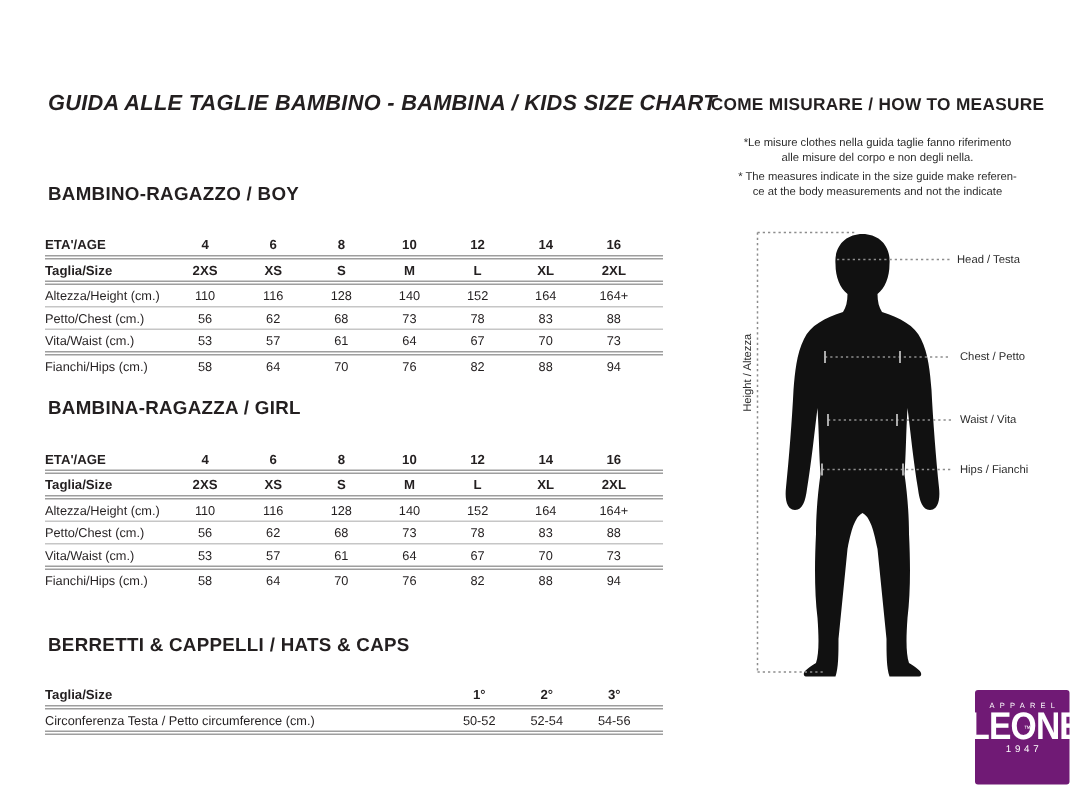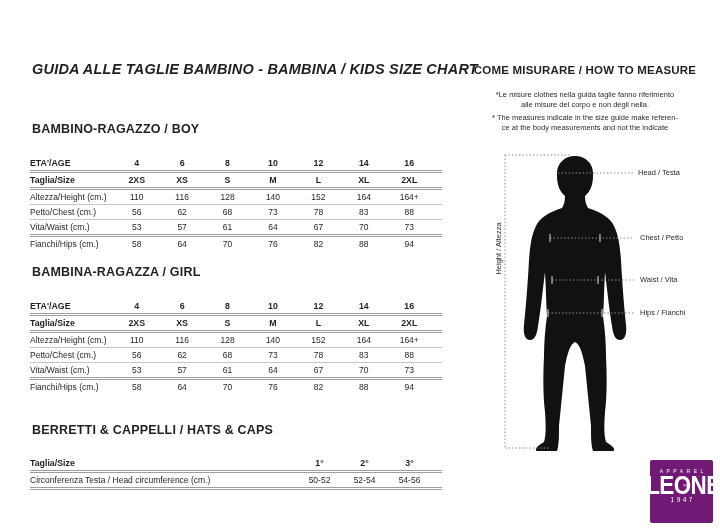--- a/index.html
+++ b/index.html
@@ -193,21 +193,21 @@
 
   <div class="sec-heading" style="top:423px">BERRETTI &amp; CAPPELLI / HATS &amp; CAPS</div>
   <div class="size-table t-hats" style="top:445px">
       <div class="trow bold">
         <div class="tlabel">Taglia/Size</div>
         <div class="tcell">1°</div>
         <div class="tcell">2°</div>
         <div class="tcell">3°</div>
       </div>
       <div class="trow">
-        <div class="tlabel">Circonferenza Testa / Head circumference (cm.)</div>
+        <div class="tlabel">Circonferenza Testa / Petto circumference (cm.)</div>
         <div class="tcell">50-52</div>
         <div class="tcell">52-54</div>
         <div class="tcell">54-56</div>
       </div>
     </div>
 
   <div class="measure-head">COME MISURARE / HOW TO MEASURE</div>
   <div class="notes">
     <div class="note">
       <div>*Le misure clothes nella guida taglie fanno riferimento</div>

